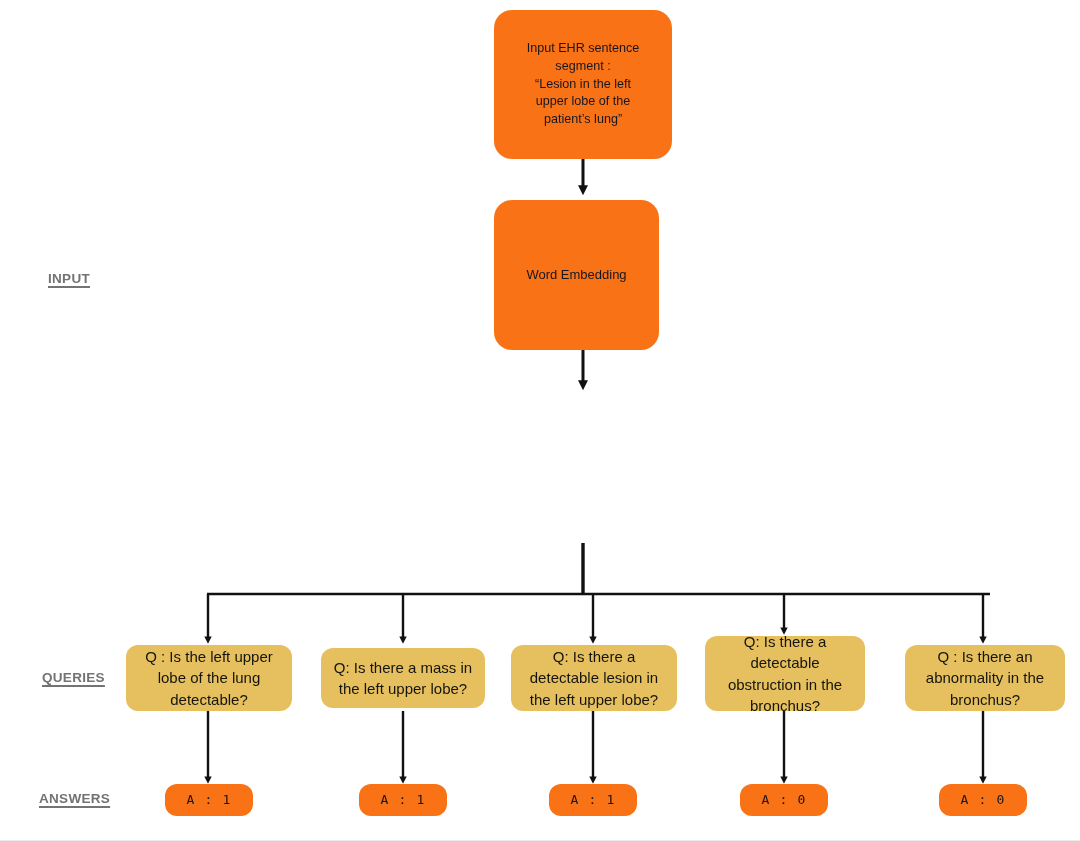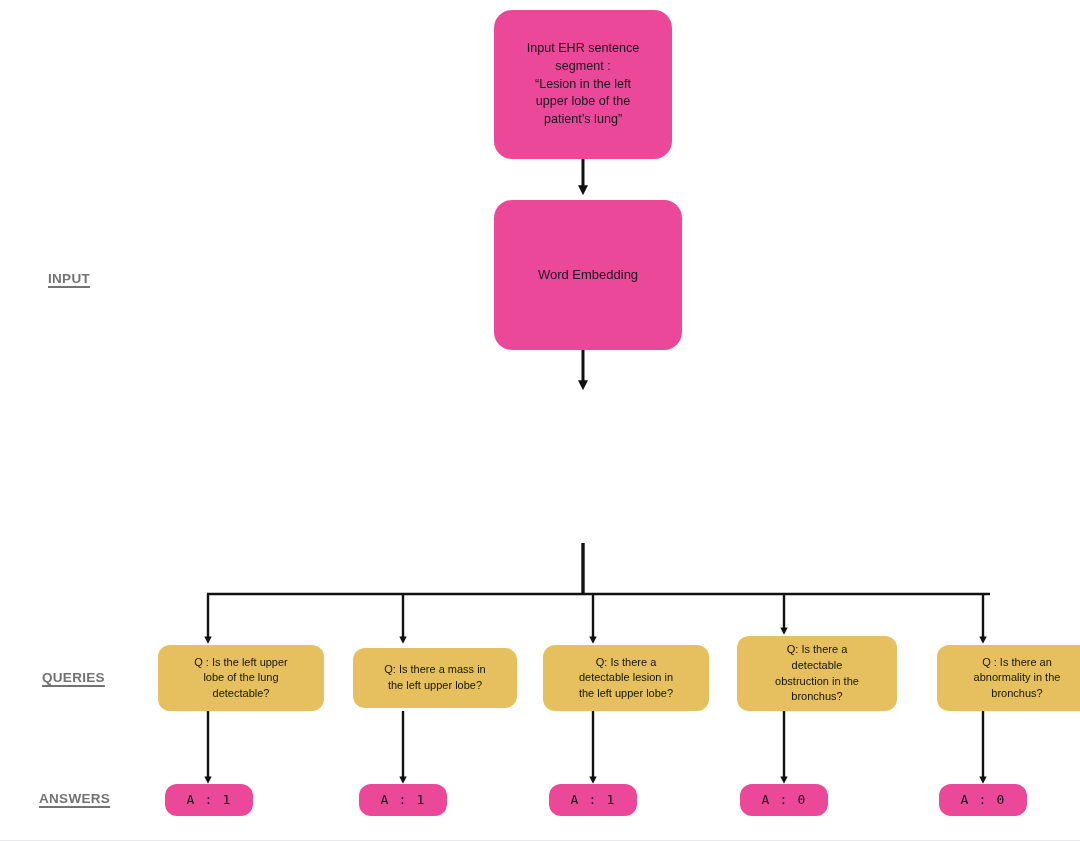--- a/index.html
+++ b/index.html
@@ -40,42 +40,41 @@
     box-sizing: border-box;
     display: flex;
     align-items: center;
     justify-content: center;
     text-align: center;
     border-radius: 14px;
     line-height: 1.33;
     white-space: pre-line;
   }
   .node.blue {
-    background: #ec4899;
+    background: #f97316;
     color: #16161f;
   }
   .node.orange {
     background: #e6c05e;
     color: #15150e;
   }
 
   .node-pipeline {
     font-size: 13px;
     border-radius: 18px;
   }
   .node-input-text {
     font-size: 12.6px;
     line-height: 1.42;
   }
   .node-query {
-    font-size: 11px;
+    font-size: 15px;
     border-radius: 12px;
     padding: 22px 8px;
     line-height: 1.42;
-    margin-left: 32px;
   }
   .node-answer {
     font-size: 13px;
     border-radius: 12px;
     letter-spacing: 1.2px;
     font-family: "DejaVu Sans Mono", monospace;
   }
 
   
   .connector-svg {
@@ -162,21 +161,21 @@
   <div class="stage-label" style="left:42px; top:670px;">QUERIES</div>
 
   <div class="stage-label" style="left:39px; top:791px;">ANSWERS</div>
 
   <div class="node blue node-pipeline node-input-text" style="left:494px; top:10px; width:178px; height:149px;">Input EHR sentence
 segment&nbsp;:
 “Lesion in the left
 upper lobe of the
 patient’s lung”</div>
 
-  <div class="node blue node-pipeline" style="left:494px; top:200px; width:188px; height:150px;">Word Embedding</div>
+  <div class="node blue node-pipeline" style="left:494px; top:200px; width:165px; height:150px;">Word Embedding</div>
 
 
   <div class="node orange node-query" style="left:126px; top:645px; width:166px; height:66px;">Q&nbsp;:  Is the left upper
 lobe of the lung
 detectable?</div>
 
   <div class="node orange node-query" style="left:321px; top:648px; width:164px; height:60px;">Q: Is there a mass in
 the  left upper lobe?</div>
 
   <div class="node orange node-query" style="left:511px; top:645px; width:166px; height:66px;">Q: Is there a

